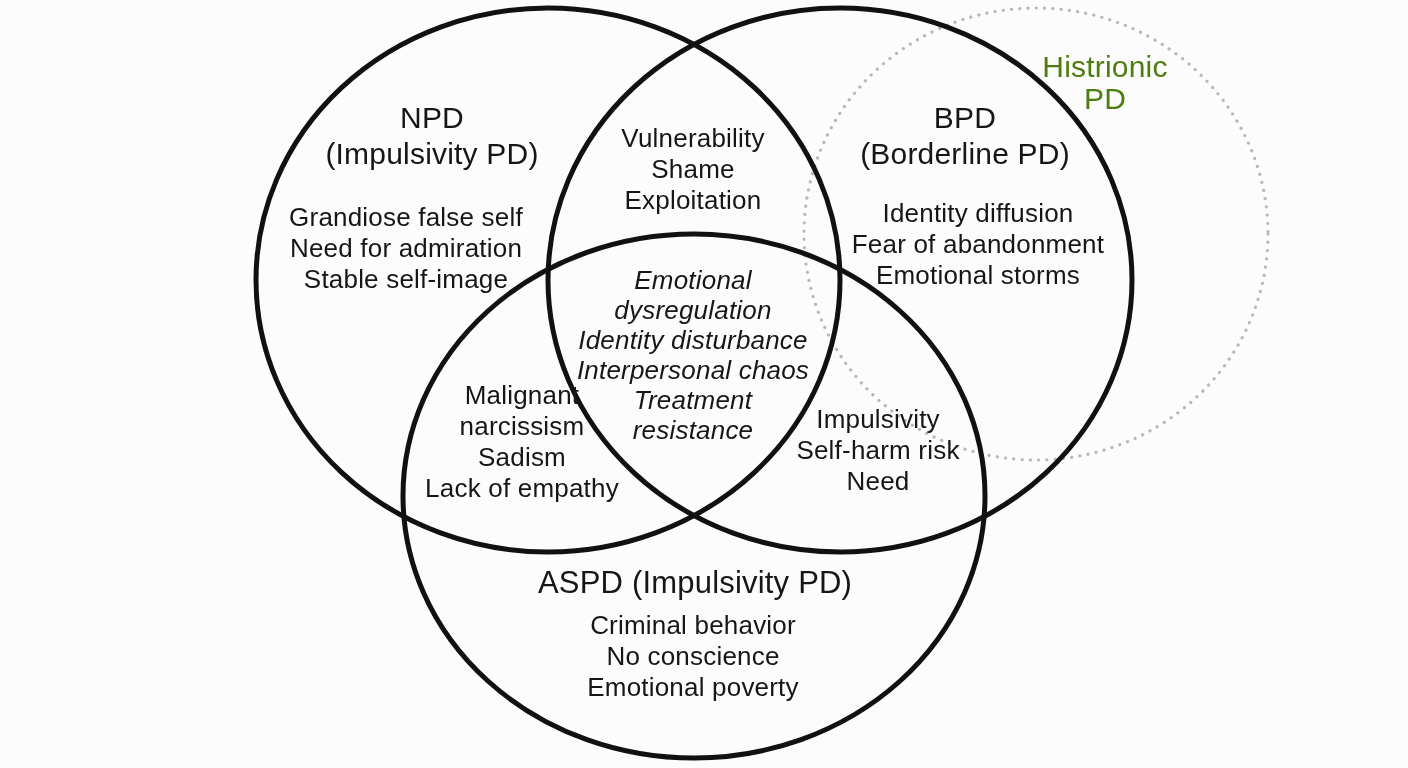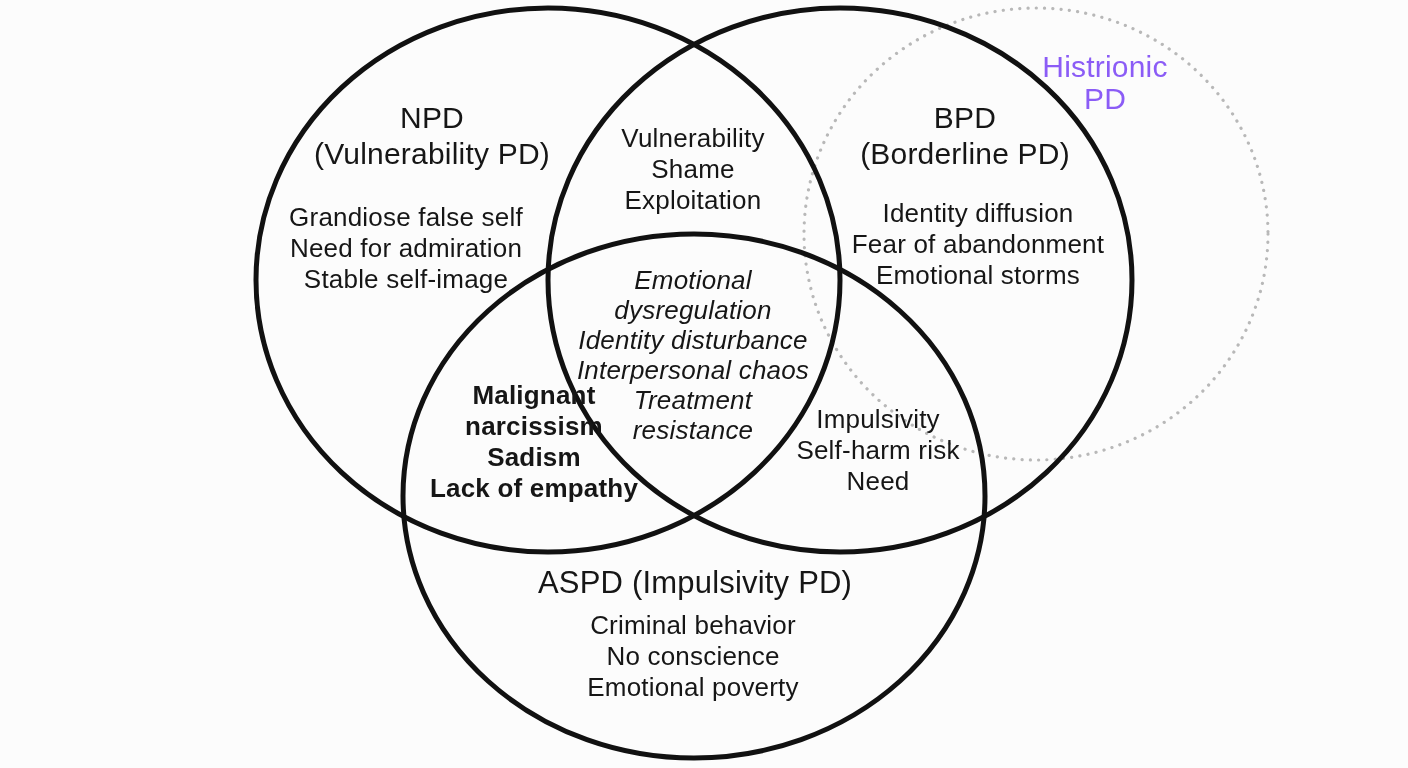--- a/index.html
+++ b/index.html
@@ -29,23 +29,23 @@
   .title {
     font-size: 30px;
     line-height: 36px;
   }
   .t-npd-title   { left: 212px; top: 100px; width: 440px; }
   .t-npd-traits  { left: 186px; top: 202px; width: 440px; }
   .t-vuln        { left: 533px; top: 123px; width: 320px; }
   .t-bpd-title   { left: 745px; top: 100px; width: 440px; }
   .t-bpd-traits  { left: 758px; top: 198px; width: 440px; }
   .t-hist        { left: 955px; top: 51px;  width: 300px;
-                   font-size: 30px; line-height: 32px; color: #8b5cf6; }
+                   font-size: 30px; line-height: 32px; color: #4d7c0f; }
   .t-center      { left: 493px; top: 265px; width: 400px; line-height: 30px; font-style: italic; }
-  .t-mal         { left: 354px; top: 380px; width: 360px; font-weight: bold; }
+  .t-mal         { left: 342px; top: 380px; width: 360px; }
   .t-imp         { left: 698px; top: 404px; width: 360px; }
   .t-aspd-title  { left: 445px; top: 564px; width: 500px;
                    font-size: 31px; line-height: 38px; }
   .t-aspd-traits { left: 473px; top: 610px; width: 440px; }
 </style>
 </head>
 <body>
 
 <div class="stage">
 
@@ -54,21 +54,21 @@
     <ellipse cx="1036" cy="234" rx="232" ry="226" fill="none" stroke-width="3.2" stroke-dasharray="0.1 8.2" stroke-linecap="round" stroke="#b8b8b8"></ellipse>
 
     <ellipse cx="548" cy="280" rx="292" ry="272" fill="none" stroke-width="5" stroke="#111111"></ellipse>
 
     <ellipse cx="840" cy="280" rx="292" ry="272" fill="none" stroke-width="5" stroke="#111111"></ellipse>
 
     <ellipse cx="694" cy="496" rx="291" ry="262" fill="none" stroke-width="5" stroke="#111111"></ellipse>
   </svg>
 
   <div class="txt title t-npd-title"><span>NPD</span>
-<span>(Vulnerability PD)</span></div>
+<span>(Impulsivity PD)</span></div>
   <div class="txt t-npd-traits">Grandiose false self
 Need for admiration
 Stable self-image</div>
 
   <div class="txt t-vuln">Vulnerability
 Shame
 Exploitation</div>
 
   <div class="txt t-bpd-traits">Identity diffusion
 Fear of abandonment

